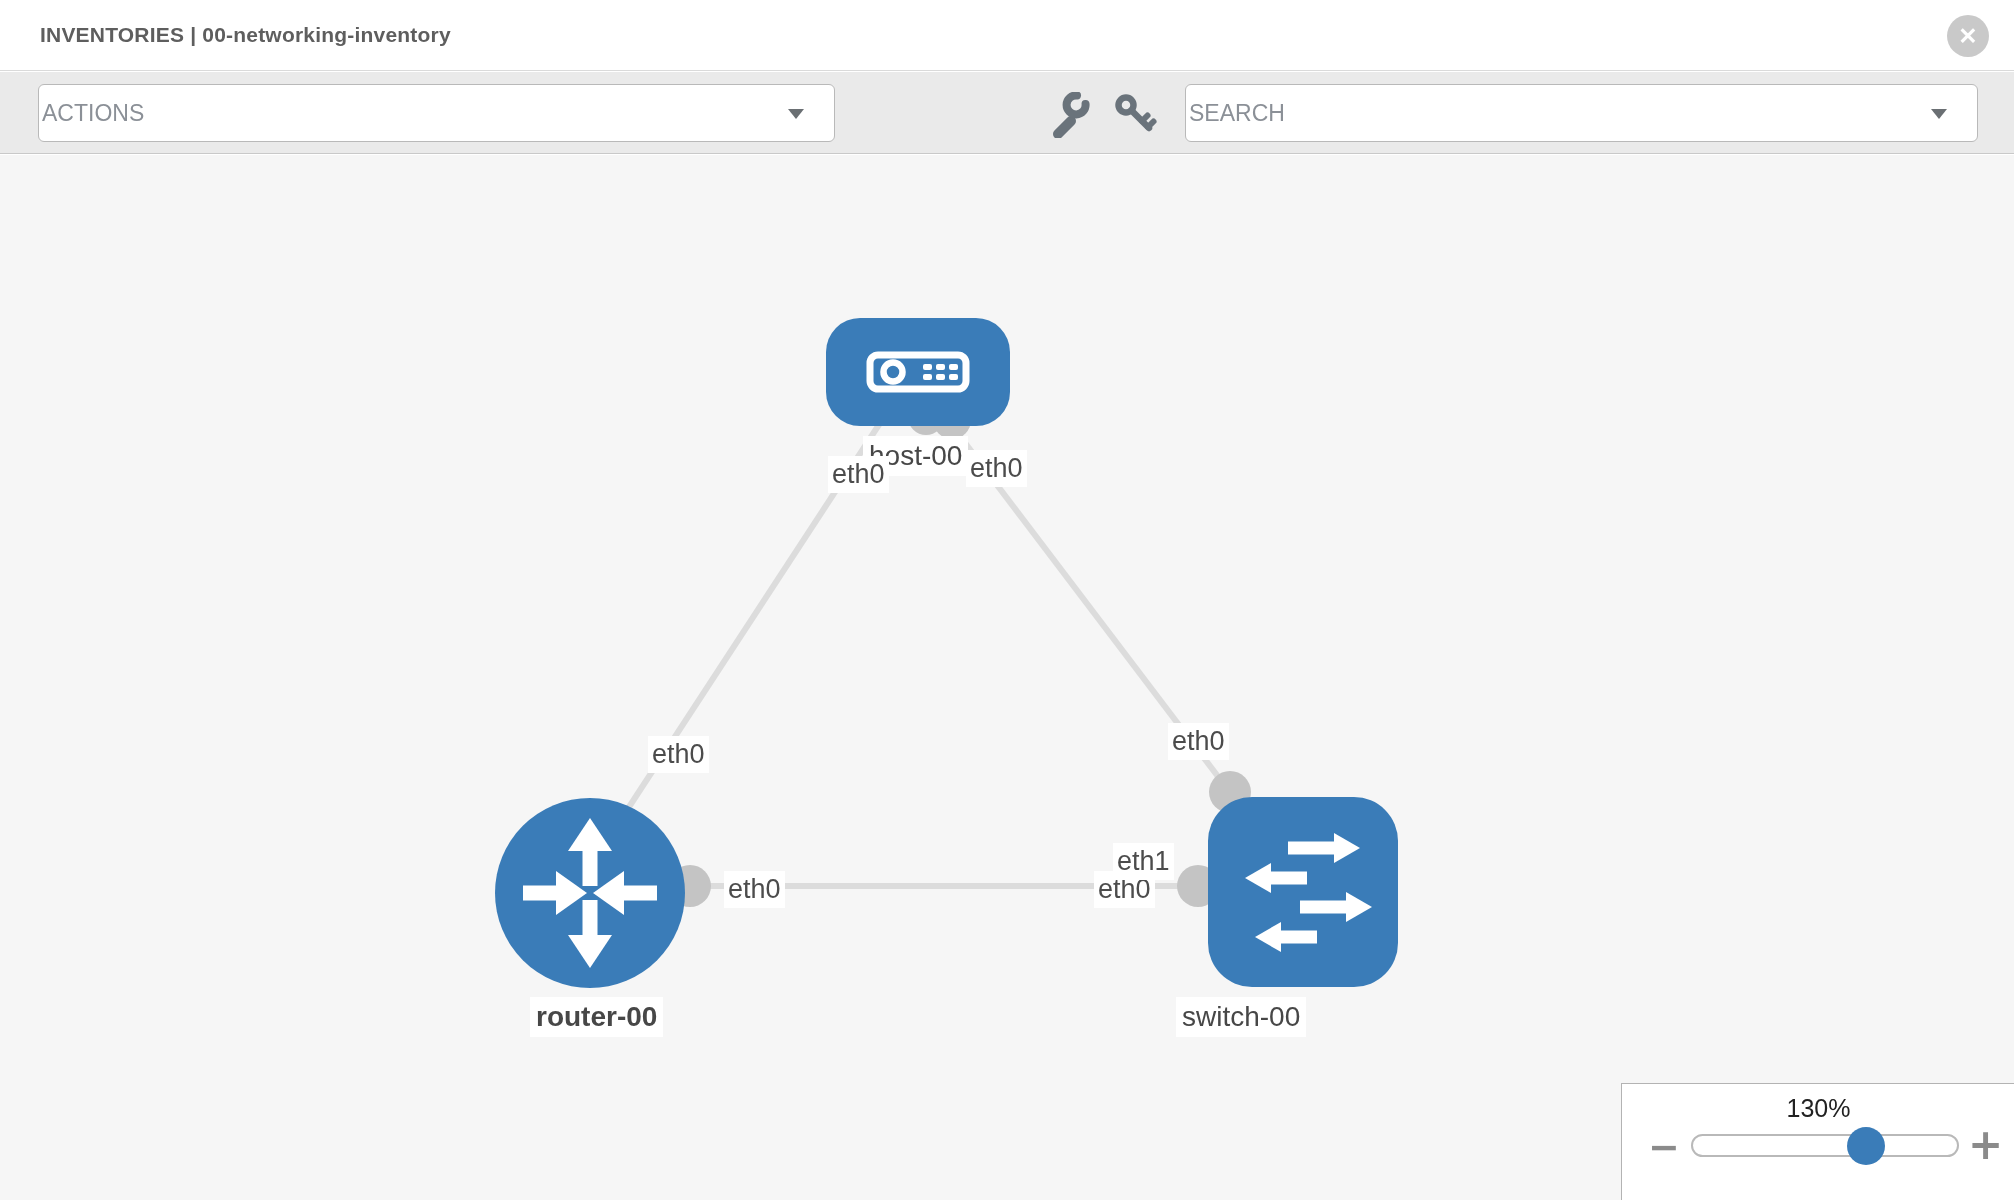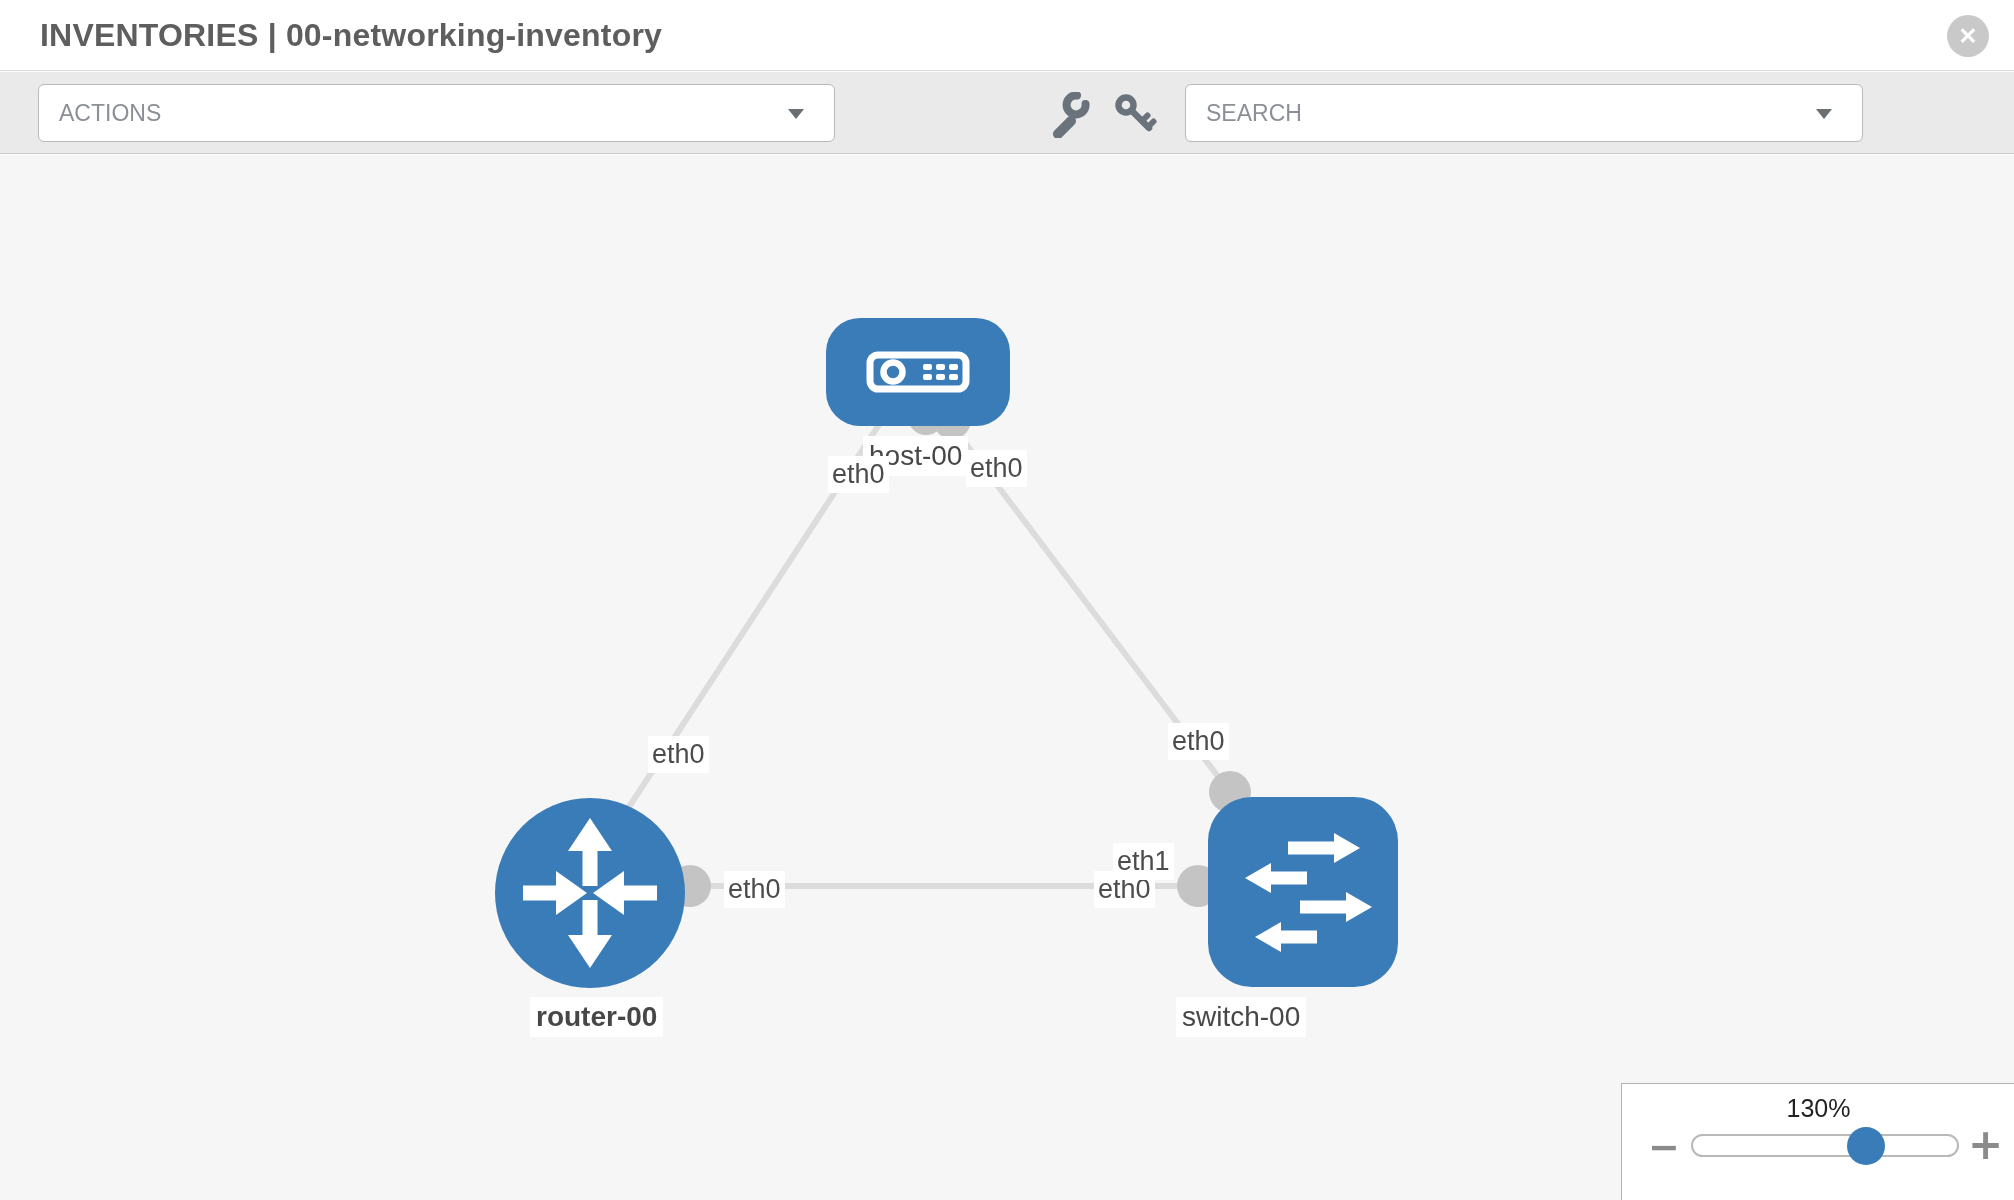--- a/index.html
+++ b/index.html
@@ -10,42 +10,42 @@
     background: #ffffff;
   }
 
   
   .header {
     position: absolute; left: 0; top: 0; right: 0; height: 71px;
     background: #ffffff; border-bottom: 1px solid #dadada; z-index: 10;
   }
   .page-title {
     position: absolute; left: 40px; top: 50%; transform: translateY(-50%);
-    font-size: 32px; font-weight: bold; color: #5e5e5e; letter-spacing: .2px;
+    font-size: 21px; font-weight: bold; color: #5e5e5e; letter-spacing: .2px;
   }
   .close-btn {
     position: absolute; right: 25px; top: 15px; width: 42px; height: 42px;
     border-radius: 50%; background: #c9c9c9; color: #ffffff;
     display: flex; align-items: center; justify-content: center;
     font-size: 23px; font-weight: bold; cursor: pointer;
   }
 
   
   .toolbar {
     position: absolute; left: 0; top: 72px; right: 0; height: 82px;
     background: #eaeaea; border-bottom: 1px solid #c9c9c9; z-index: 9;
   }
   .select-box {
     position: absolute; top: 12px; height: 58px;
     background: #ffffff; border: 1px solid #b9b9b9; border-radius: 6px;
     display: flex; align-items: center; cursor: pointer;
   }
   .actions-box { left: 38px;  width: 797px; }
-  .search-box  { left: 1185px; width: 678px; }
-  .select-label { margin-left: 20px; font-size: 23px; color: #8b9097; }
+  .search-box  { left: 1185px; width: 793px; }
+  .select-label { margin-left: 3px; font-size: 23px; color: #8b9097; }
   .caret {
     position: absolute; right: 30px; top: 24px;
     width: 0; height: 0;
     border-left: 8px solid transparent; border-right: 8px solid transparent;
     border-top: 10px solid #6a6f73;
   }
   .tool-icon { position: absolute; top: 20px; width: 46px; height: 46px; cursor: pointer; }
   .wrench-pos { left: 1044px; }
   .key-pos    { left: 1112px; }
 

